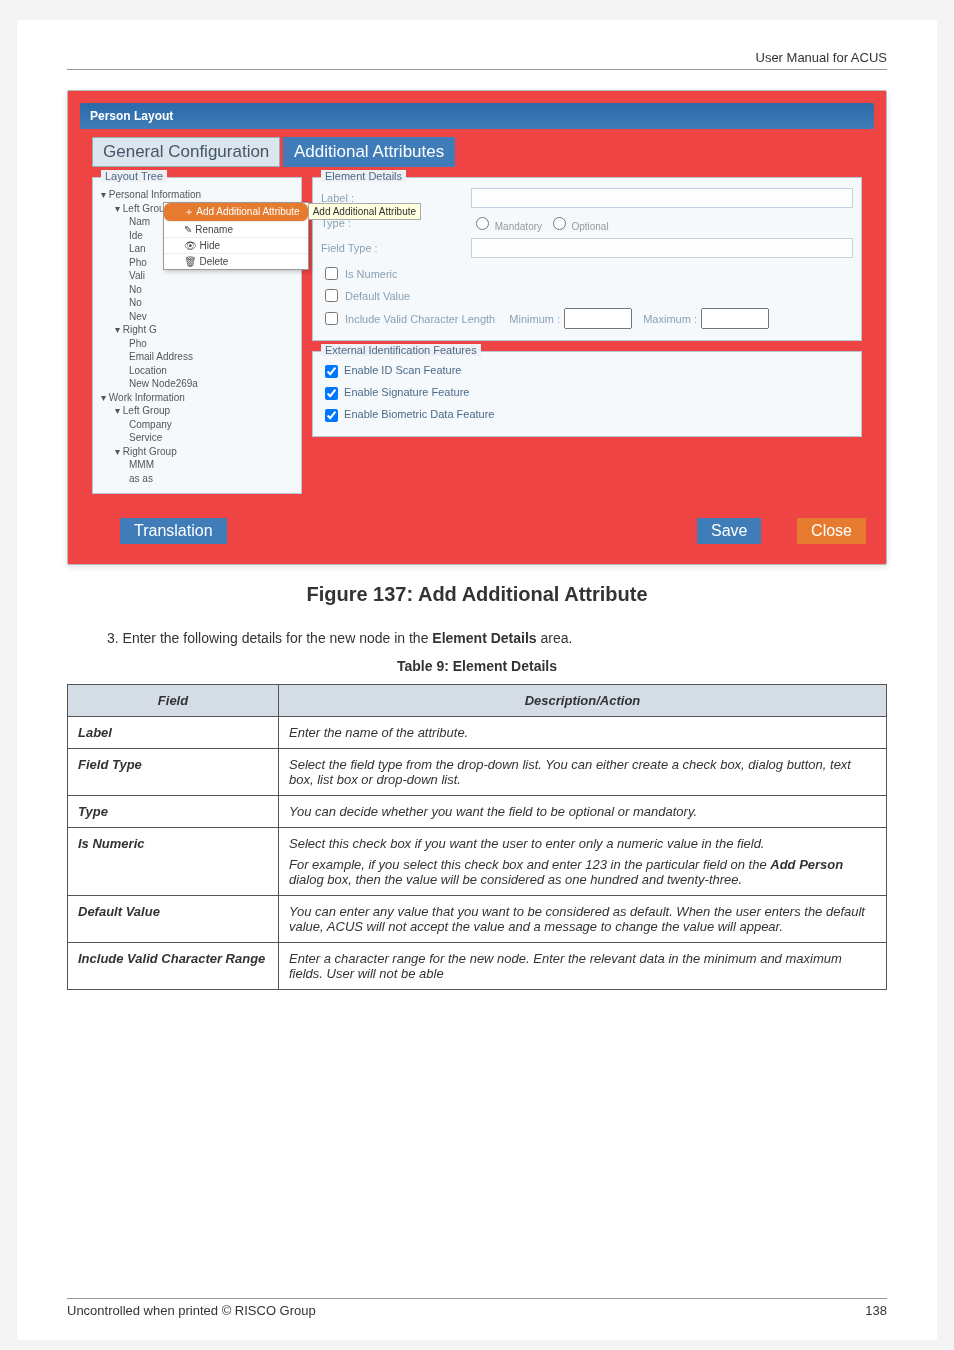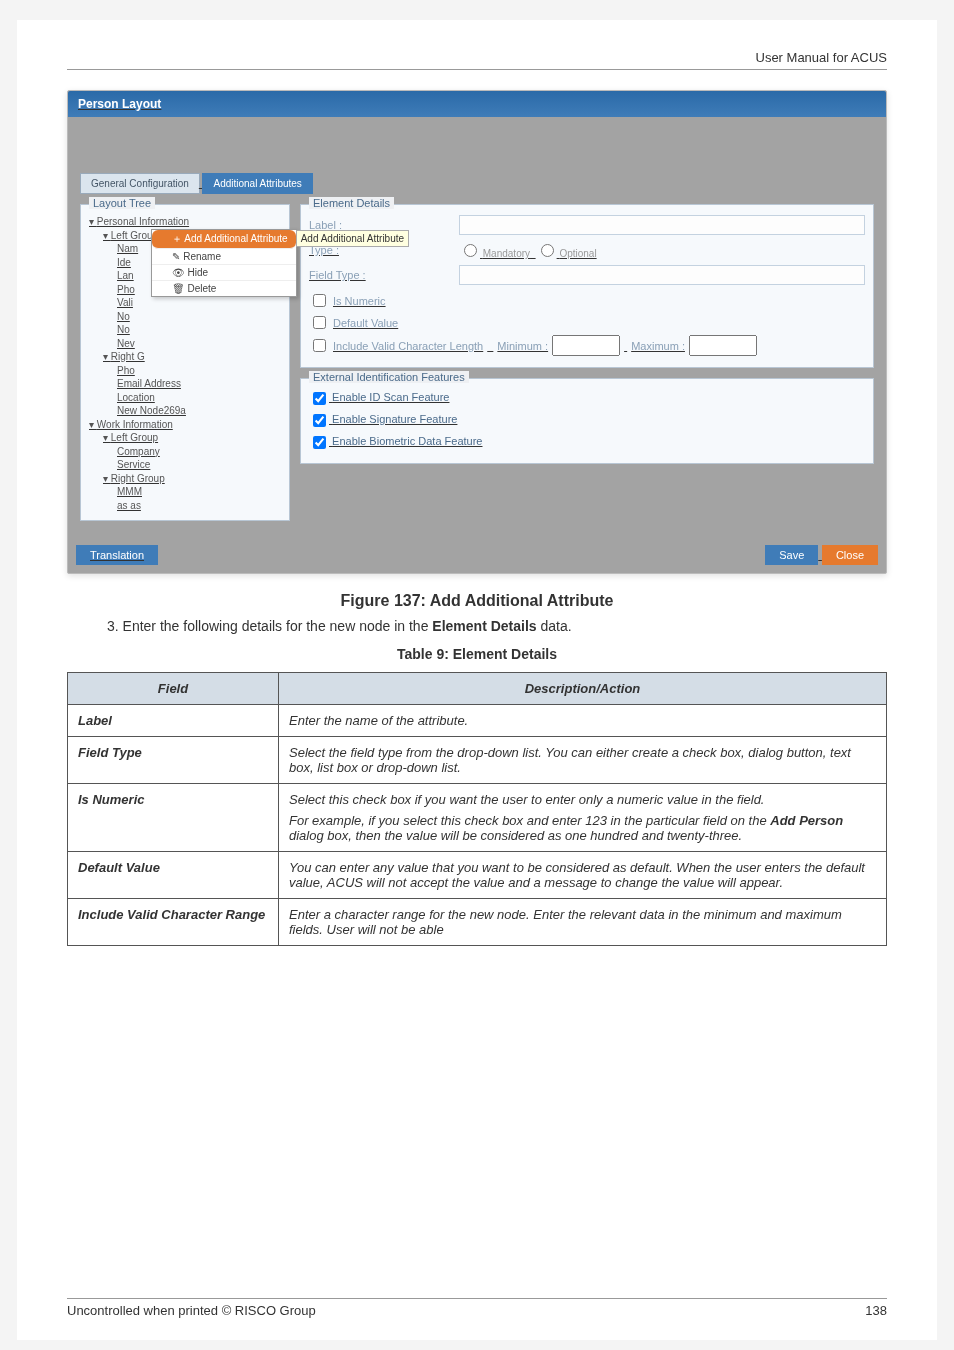--- a/index.html
+++ b/index.html
@@ -20,48 +20,46 @@
   }
   .header-bar {
     border-bottom: 1px solid #999;
     text-align: right;
     font-size: 13px;
     padding-bottom: 4px;
     margin-bottom: 20px;
   }
   .screenshot {
     border: 1px solid #bbb;
-    background: #a3a3a3;
-    padding: 8px;
+    background: #ef4444;
+    padding: 20px;
     border-radius: 2px;
     box-shadow: 0 2px 6px rgba(0,0,0,0.12);
     margin-bottom: 18px;
-    text-decoration: underline;
   }
   .win-title {
     background: linear-gradient(#2a6aa8,#3f7cb8);
     color: #fff;
     padding: 6px 10px;
     font-size: 12px;
     font-weight: bold;
     border-radius: 2px 2px 0 0;
     margin: -8px -8px 8px -8px;
   }
   .tabs {
     margin: 4px 4px 10px 4px;
   }
   .tab {
     display: inline-block;
     padding: 4px 10px;
-    font-size: 10px;
+    font-size: 17px;
     border: 1px solid #9ab;
     background: #dbe5ee;
     color: #456;
     margin-right: -1px;
-    margin-top: 48px;
   }
   .tab.active {
     background: #3f7cb8;
     color: #fff;
     border-color: #3f7cb8;
   }
   .panes {
     display: flex;
     gap: 10px;
     padding: 0 4px;
@@ -167,31 +165,32 @@
     margin-bottom: 3px;
   }
   .ext-row input[type=checkbox]{ vertical-align:middle; }
   .footer-btns {
     margin-top: 14px;
     display: flex;
     justify-content: space-between;
   }
   .btn {
     padding: 4px 14px;
-    font-size: 11px;
+    font-size: 16px;
     color: #fff;
     border: none;
+    margin-left: 32px;
   }
   .btn-blue { background: #3f7cb8; }
   .btn-orange { background: #e67a2e; }
   .fig-caption {
     text-align: center;
     font-weight: bold;
-    font-size: 16px;
-    margin: 10px 0 8px 0;
+    font-size: 20px;
+    margin: 10px 0 24px 0;
   }
   .body-text {
     font-size: 14px;
     margin: 0 0 12px 40px;
   }
   .table-title {
     text-align: center;
     font-weight: bold;
     font-size: 14px;
     margin: 8px 0 10px 0;
@@ -330,40 +329,44 @@
       <div>
         <button class="btn btn-blue">Save</button>
         <button class="btn btn-orange">Close</button>
       </div>
     </div>
   </div>
 
   <div class="fig-caption">Figure 137: Add Additional Attribute</div>
 
   <p class="body-text">
-    <span>3.   Enter the following details for the new node in the </span><b>Element Details</b><span> data.</span>
+    <span>3.   Enter the following details for the new node in the </span><b>Element Details</b><span> area.</span>
   </p>
 
   <div class="table-title">Table 9: Element Details</div>
 
   <table class="detail">
     <tbody>
         <tr>
       <th>Field</th>
       <th>Description/Action</th>
     </tr>
     <tr>
       <td class="fcol">Label</td>
       <td>Enter the name of the attribute.</td>
     </tr>
     <tr>
       <td class="fcol">Field Type</td>
       <td>Select the field type from the drop-down list. You can either create a check box, dialog button, text box, list box or drop-down list.</td>
     </tr>
     <tr>
+      <td class="fcol">Type</td>
+      <td>You can decide whether you want the field to be optional or mandatory.</td>
+    </tr>
+    <tr>
       <td class="fcol">Is Numeric</td>
       <td>
         <div>Select this check box if you want the user to enter only a numeric value in the field.</div>
         <div style="margin-top:6px;"><span>For example, if you select this check box and enter 123 in the particular field on the </span><b>Add Person</b><span> dialog box, then the value will be considered as one hundred and twenty-three.</span></div>
       </td>
     </tr>
     <tr>
       <td class="fcol">Default Value</td>
       <td>You can enter any value that you want to be considered as default. When the user enters the default value, ACUS will not accept the value and a message to change the value will appear.</td>
     </tr>

